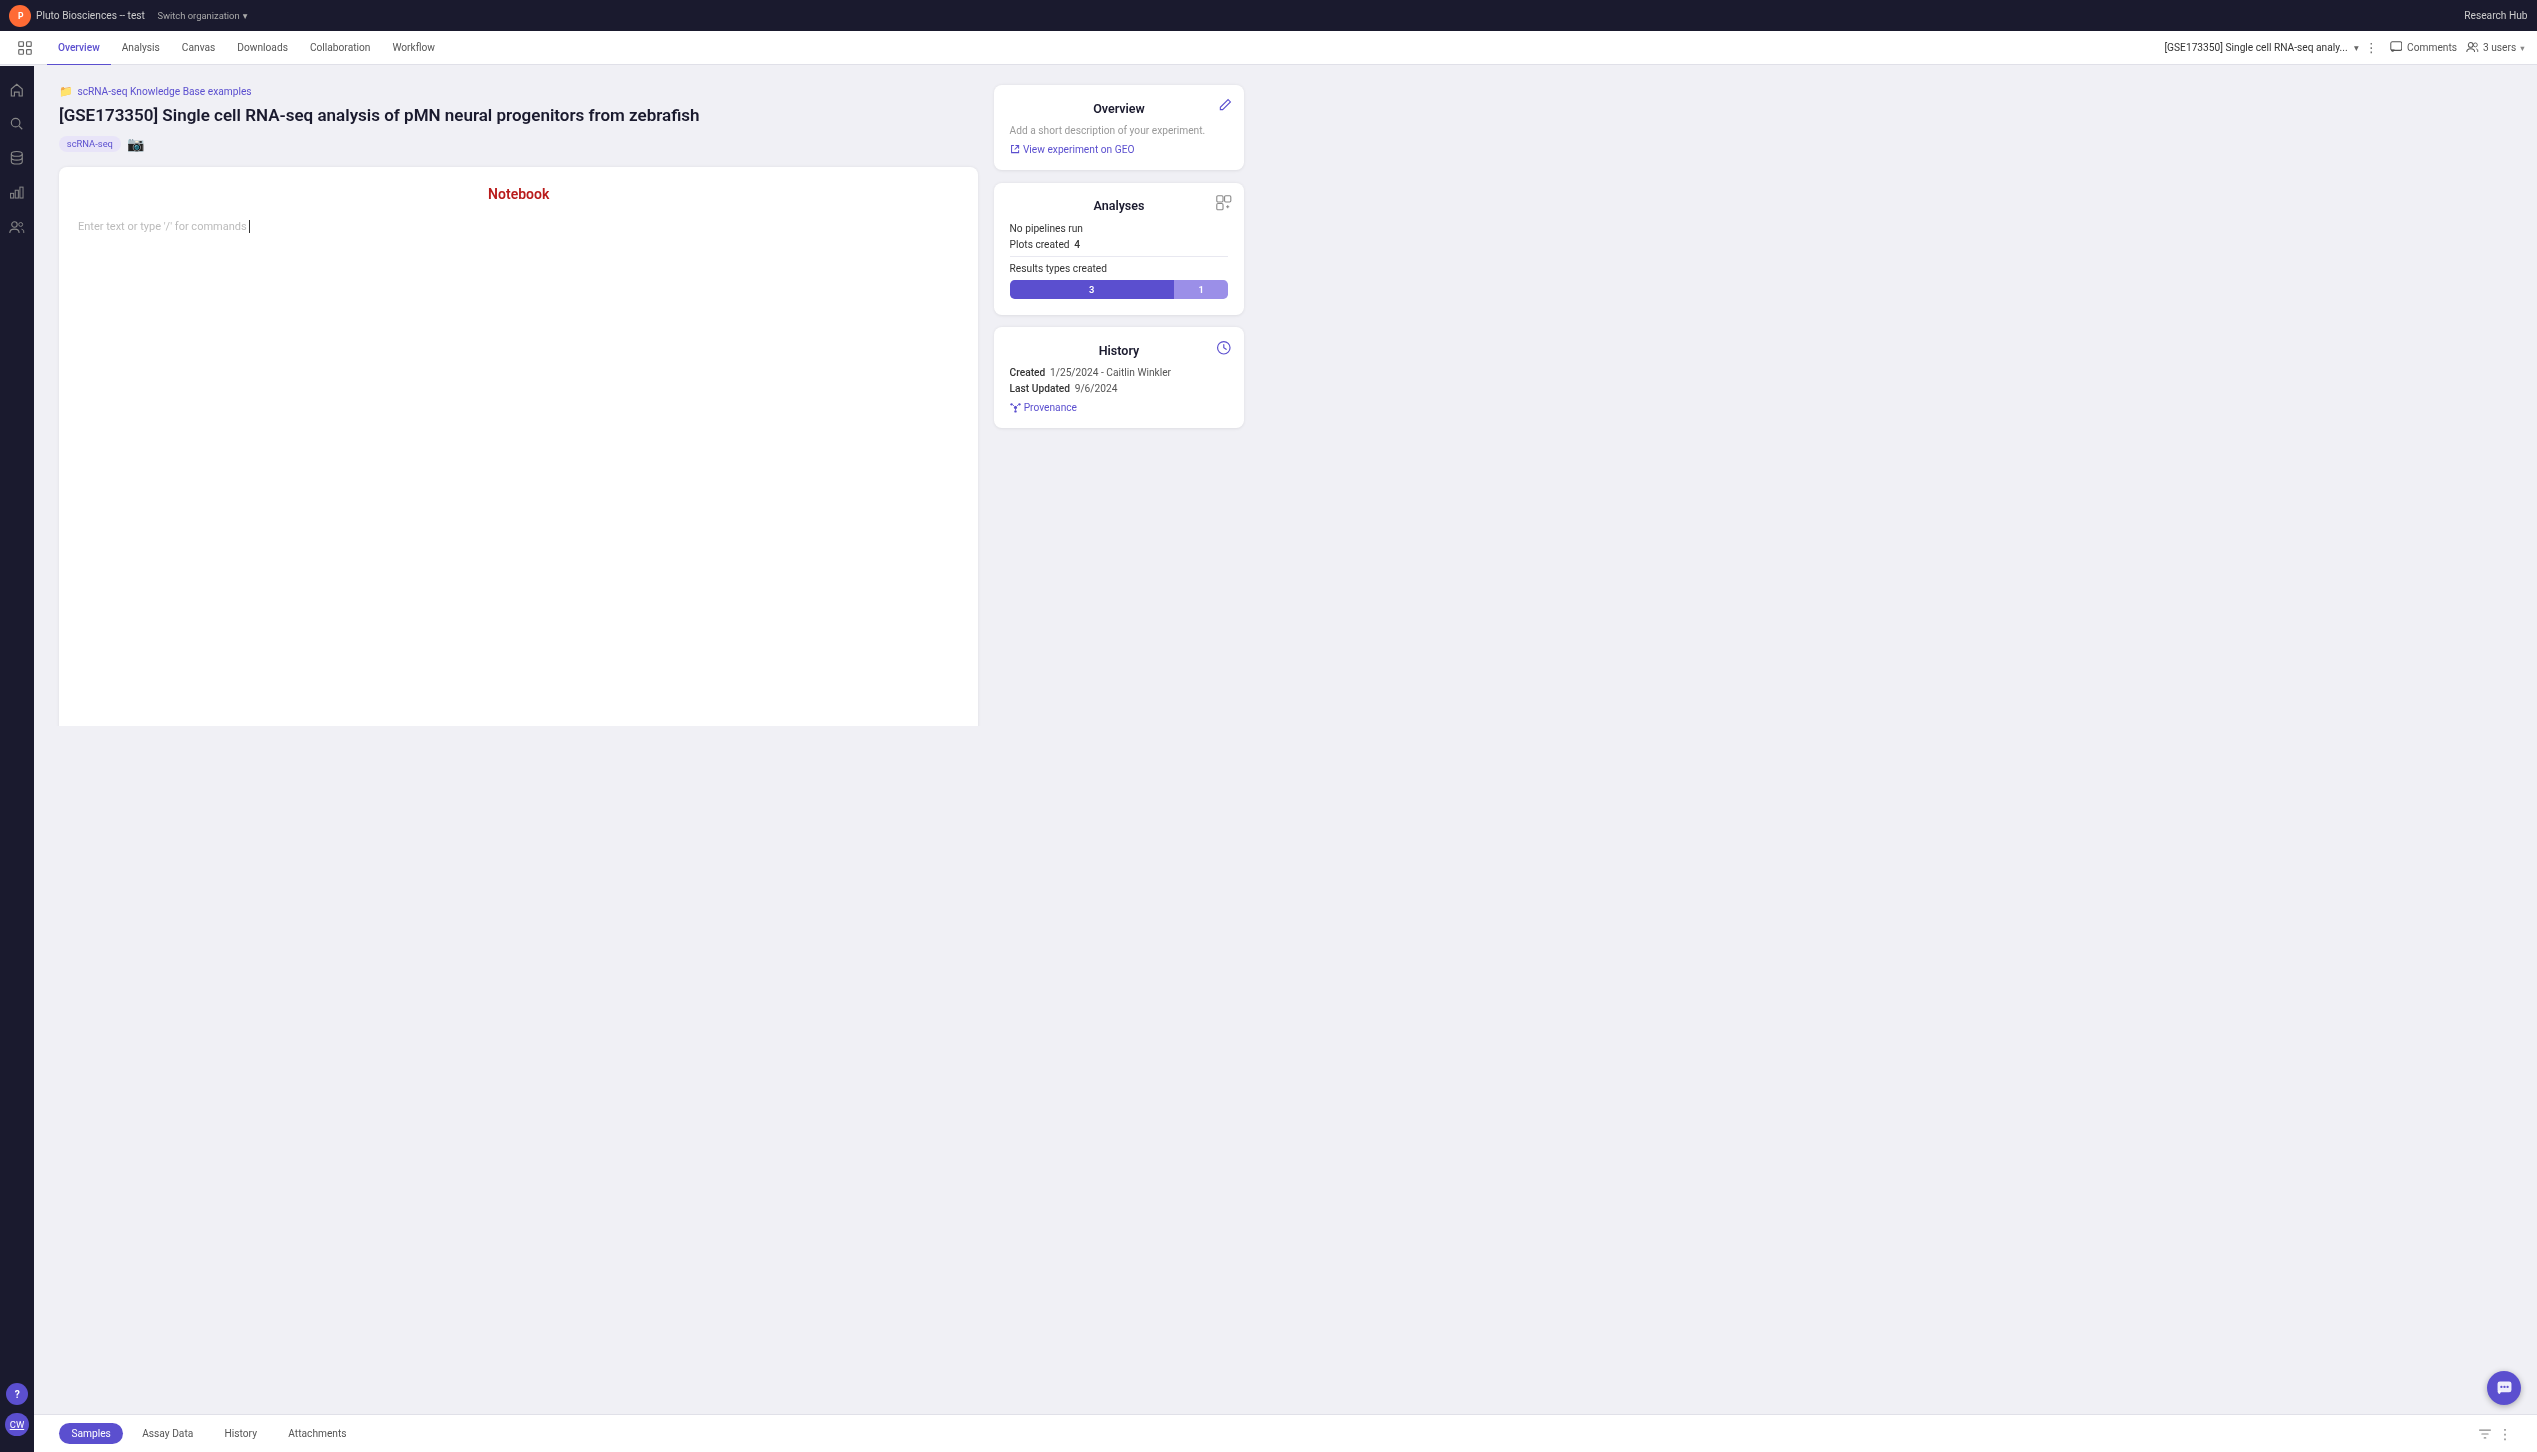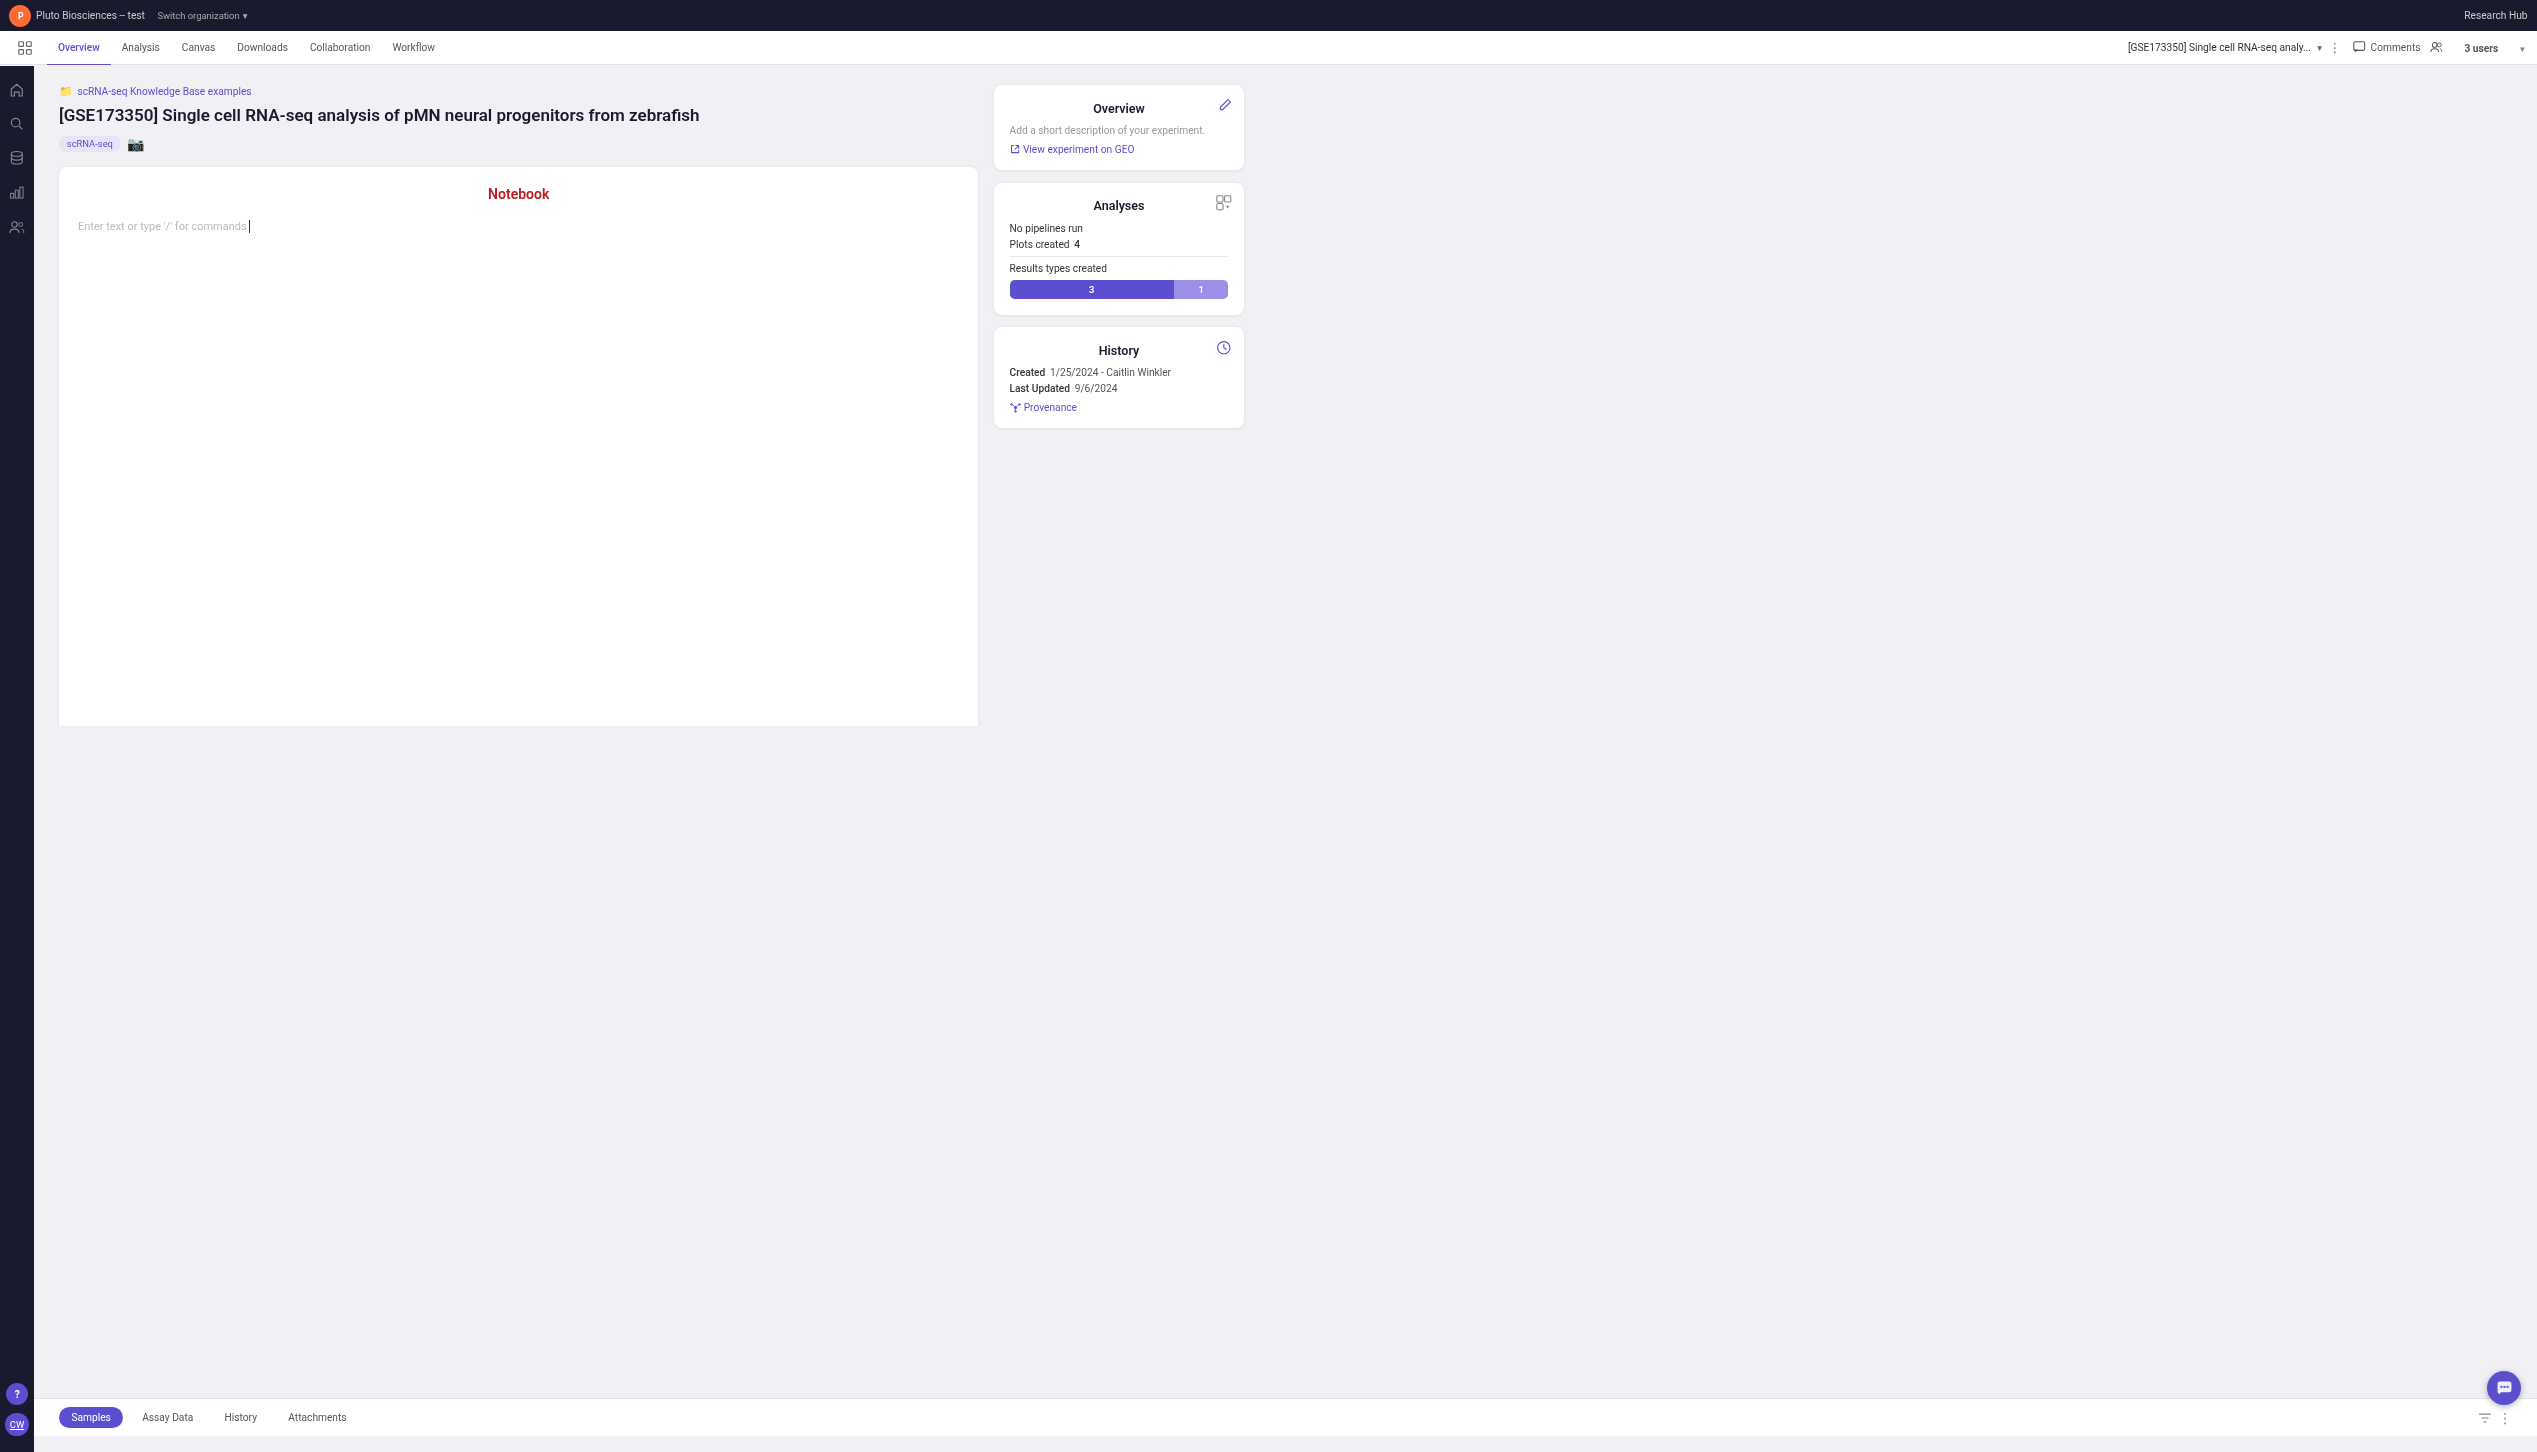--- a/index.html
+++ b/index.html
@@ -20,21 +20,21 @@
     .navbar {
       display: flex; align-items: center; background: white; height: 34px; padding: 0 12.5px; border-bottom: 0.8px solid #e0e0e8; gap: 0;
     }
     .nav-grid-icon { width: 25px; height: 25px; display: flex; align-items: center; justify-content: center; margin-right: 9.4px; color: #666; }
     .nav-tab { padding: 0 11px; height: 34px; display: flex; align-items: center; font-size: 10.2px; color: #555; cursor: pointer; border-bottom: 1.6px solid transparent; }
     .nav-tab.active { color: #5b4fcf; border-bottom: 1.6px solid #5b4fcf; font-weight: 500; }
     .nav-center { margin-left: auto; display: flex; align-items: center; gap: 6.3px; }
     .project-title-nav { color: #333; font-size: 10.2px; max-width: 219px; white-space: nowrap; overflow: hidden; text-overflow: ellipsis; }
     .nav-right { display: flex; align-items: center; gap: 9.4px; margin-left: 12.5px; }
     .comments-btn { display: flex; align-items: center; gap: 4.7px; color: #555; font-size: 10.2px; cursor: pointer; }
-    .users-btn { display: flex; align-items: flex-end; gap: 22px; color: #555; font-size: 10.2px; cursor: pointer; font-weight: bold; }
+    .users-btn { display: flex; align-items: center; gap: 4px; color: #555; font-size: 10.2px; cursor: pointer; }
 
     
     .left-sidebar {
       position: fixed; left: 0; top: 66px; width: 34px; height: calc(100% - 66px); background: #1a1a2e; display: flex; flex-direction: column; align-items: center; padding: 9.4px 0; gap: 6.3px; z-index: 10;
     }
     .sidebar-icon { width: 28px; height: 28px; display: flex; align-items: center; justify-content: center; color: #888; cursor: pointer; border-radius: 4.7px; }
     .sidebar-bottom { margin-top: auto; }
     .sidebar-avatar { width: 23.5px; height: 23.5px; border-radius: 50%; background: #5b4fcf; display: flex; align-items: center; justify-content: center; color: white; font-size: 9.4px; cursor: pointer; text-decoration: underline; }
 
     
@@ -81,21 +81,21 @@
     .bar-segment-1 { background: #5b4fcf; flex: 3; display: flex; align-items: center; justify-content: center; color: white; font-size: 9.4px; font-weight: 600; }
     .bar-segment-2 { background: #9b8fe8; flex: 1; display: flex; align-items: center; justify-content: center; color: white; font-size: 9.4px; font-weight: 600; }
 
     
     .history-row { font-size: 10.2px; color: #333; margin-bottom: 4.7px; display: flex; align-items: baseline; gap: 4.7px; }
     .history-key { color: #333; font-weight: 500; }
     .history-val { color: #555; }
     .provenance-link { color: #5b4fcf; font-size: 10.2px; display: flex; align-items: center; gap: 3.1px; cursor: pointer; margin-top: 7.8px; }
 
     
-    .bottom-tabs { position: fixed; bottom: 16px; left: 34px; right: 0; background: white; border-top: 0.8px solid #e0e0e8; height: 38px; display: flex; align-items: center; padding: 0 25px; gap: 6.3px; }
+    .bottom-tabs { position: fixed; bottom: 0; left: 34px; right: 0; background: white; border-top: 0.8px solid #e0e0e8; height: 38px; display: flex; align-items: center; padding: 0 25px; gap: 6.3px; }
     .bottom-tab { padding: 4.7px 12.5px; border-radius: 15.6px; font-size: 10.2px; cursor: pointer; color: #555; }
     .bottom-tab.active { background: #5b4fcf; color: white; }
     .bottom-tab-right { margin-left: auto; display: flex; align-items: center; gap: 6.3px; color: #888; }
 
     
     .chat-btn { position: fixed; bottom: 47px; right: 15.6px; width: 34px; height: 34px; background: #5b4fcf; border-radius: 50%; display: flex; align-items: center; justify-content: center; color: white; cursor: pointer; box-shadow: 0 1.6px 6.3px rgba(0,0,0,0.3); font-size: 14px; }
 
     
     .help-btn { position: fixed; bottom: 47px; left: 6.3px; width: 22px; height: 22px; background: #5b4fcf; border-radius: 50%; display: flex; align-items: center; justify-content: center; color: white; font-size: 10.2px; font-weight: bold; cursor: pointer; }
 

